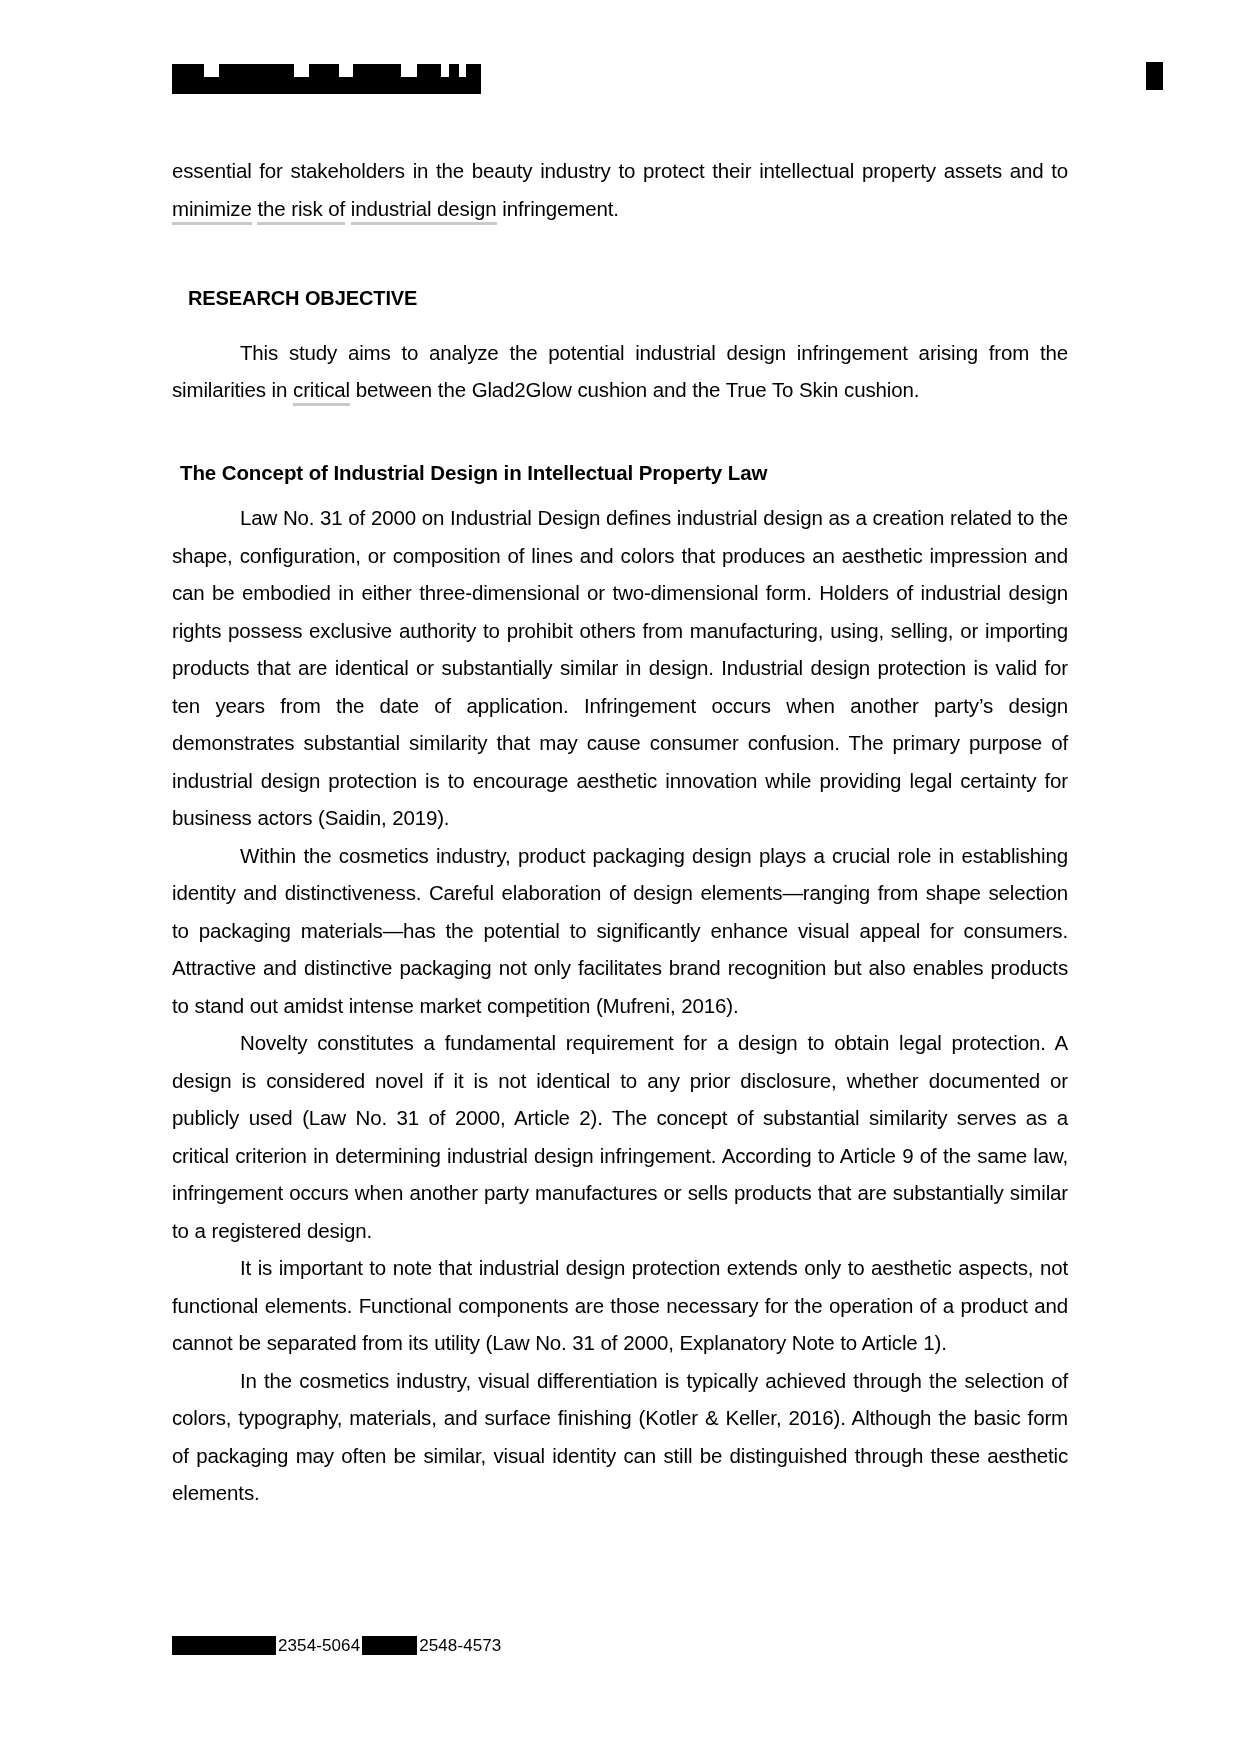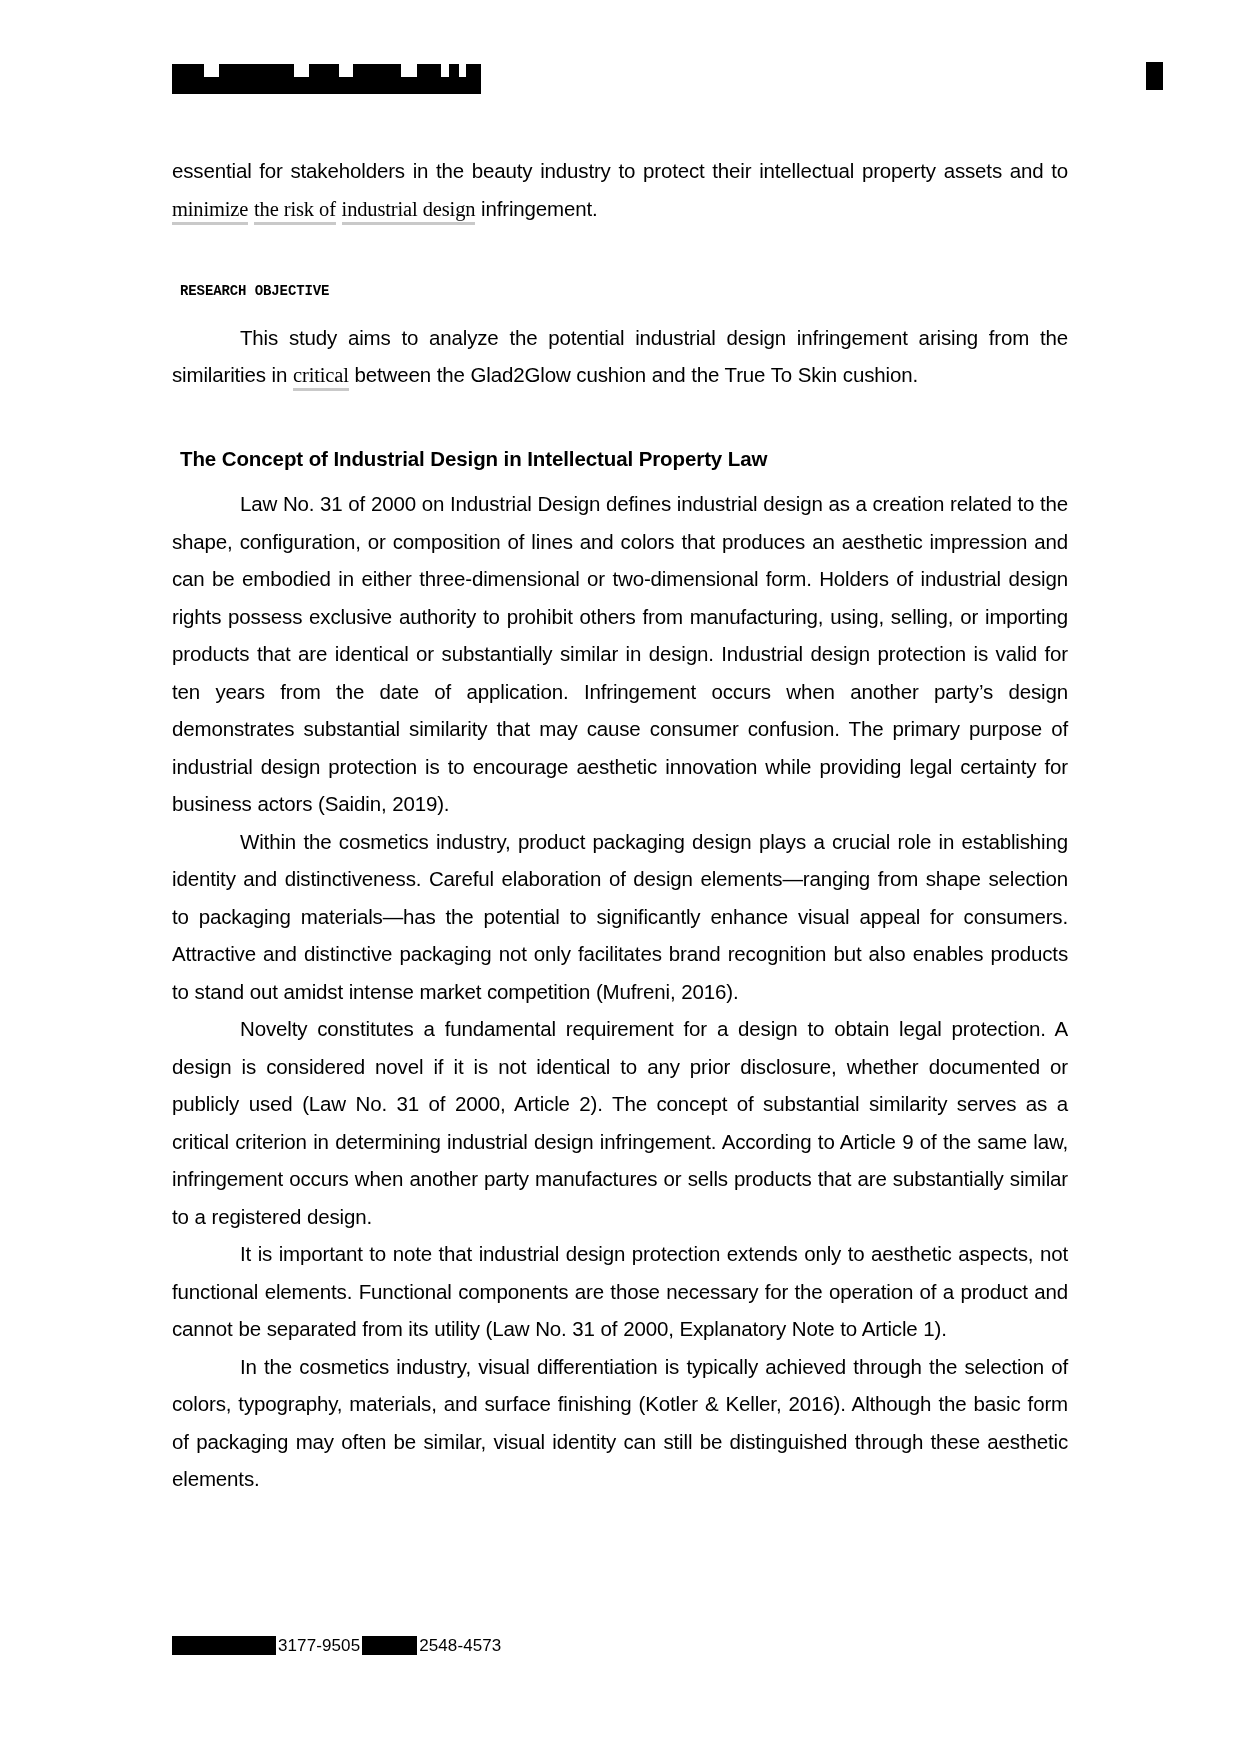--- a/index.html
+++ b/index.html
@@ -65,38 +65,36 @@
     line-height: 37.5px;
     text-align: justify;
     text-justify: inter-word;
     letter-spacing: -0.15px;
     word-spacing: 0.2px;
   }
   p.body-text.indented {
     text-indent: 68px;
   }
   .heading-main {
-    margin: 8px;
-    font-size: 14px;
+    margin: 16px;
+    font-size: 20px;
     line-height: 37.5px;
     font-weight: bold;
     letter-spacing: -0.1px;
-    font-family: Liberation Mono, monospace;
   }
   .heading-sub {
     margin: 8px;
     font-size: 20.5px;
     line-height: 37.5px;
     font-weight: bold;
     letter-spacing: -0.1px;
   }
   .gap-para { height: 37px; }
   .spell-mark {
     position: relative;
-    font-family: Liberation Serif, serif;
   }
   .spell-mark::after {
     content: "";
     position: absolute;
     left: 0;
     right: 0;
     bottom: -5px;
     height: 3px;
     background: #c9c9c9;
   }
@@ -168,18 +166,18 @@
     <p class="body-text indented"><span>Novelty constitutes a fundamental requirement for a design to obtain legal protection. A design is considered novel if it is not identical to any prior disclosure, whether documented or publicly used (Law No. 31 of 2000, Article 2). The concept of substantial similarity serves as a critical criterion in determining industrial design infringement. According to Article 9 of the same law, infringement occurs when another party manufactures or sells products that are substantially similar to a registered design.</span></p>
 
     <p class="body-text indented"><span>It is important to note that industrial design protection extends only to aesthetic aspects, not functional elements. Functional components are those necessary for the operation of a product and cannot be separated from its utility (Law No. 31 of 2000, Explanatory Note to Article 1).</span></p>
 
     <p class="body-text indented"><span>In the cosmetics industry, visual differentiation is typically achieved through the selection of colors, typography, materials, and surface finishing (Kotler &amp; Keller, 2016). Although the basic form of packaging may often be similar, visual identity can still be distinguished through these aesthetic elements.</span></p>
 
   </div>
 
   <div class="page-footer">
     <div class="footer-redaction-a"></div>
-    <div class="footer-issn">3177-9505</div>
+    <div class="footer-issn">2354-5064</div>
     <div class="footer-redaction-b"></div>
     <div class="footer-issn">2548-4573</div>
   </div>
 
 </div>
 
 </body></html>

